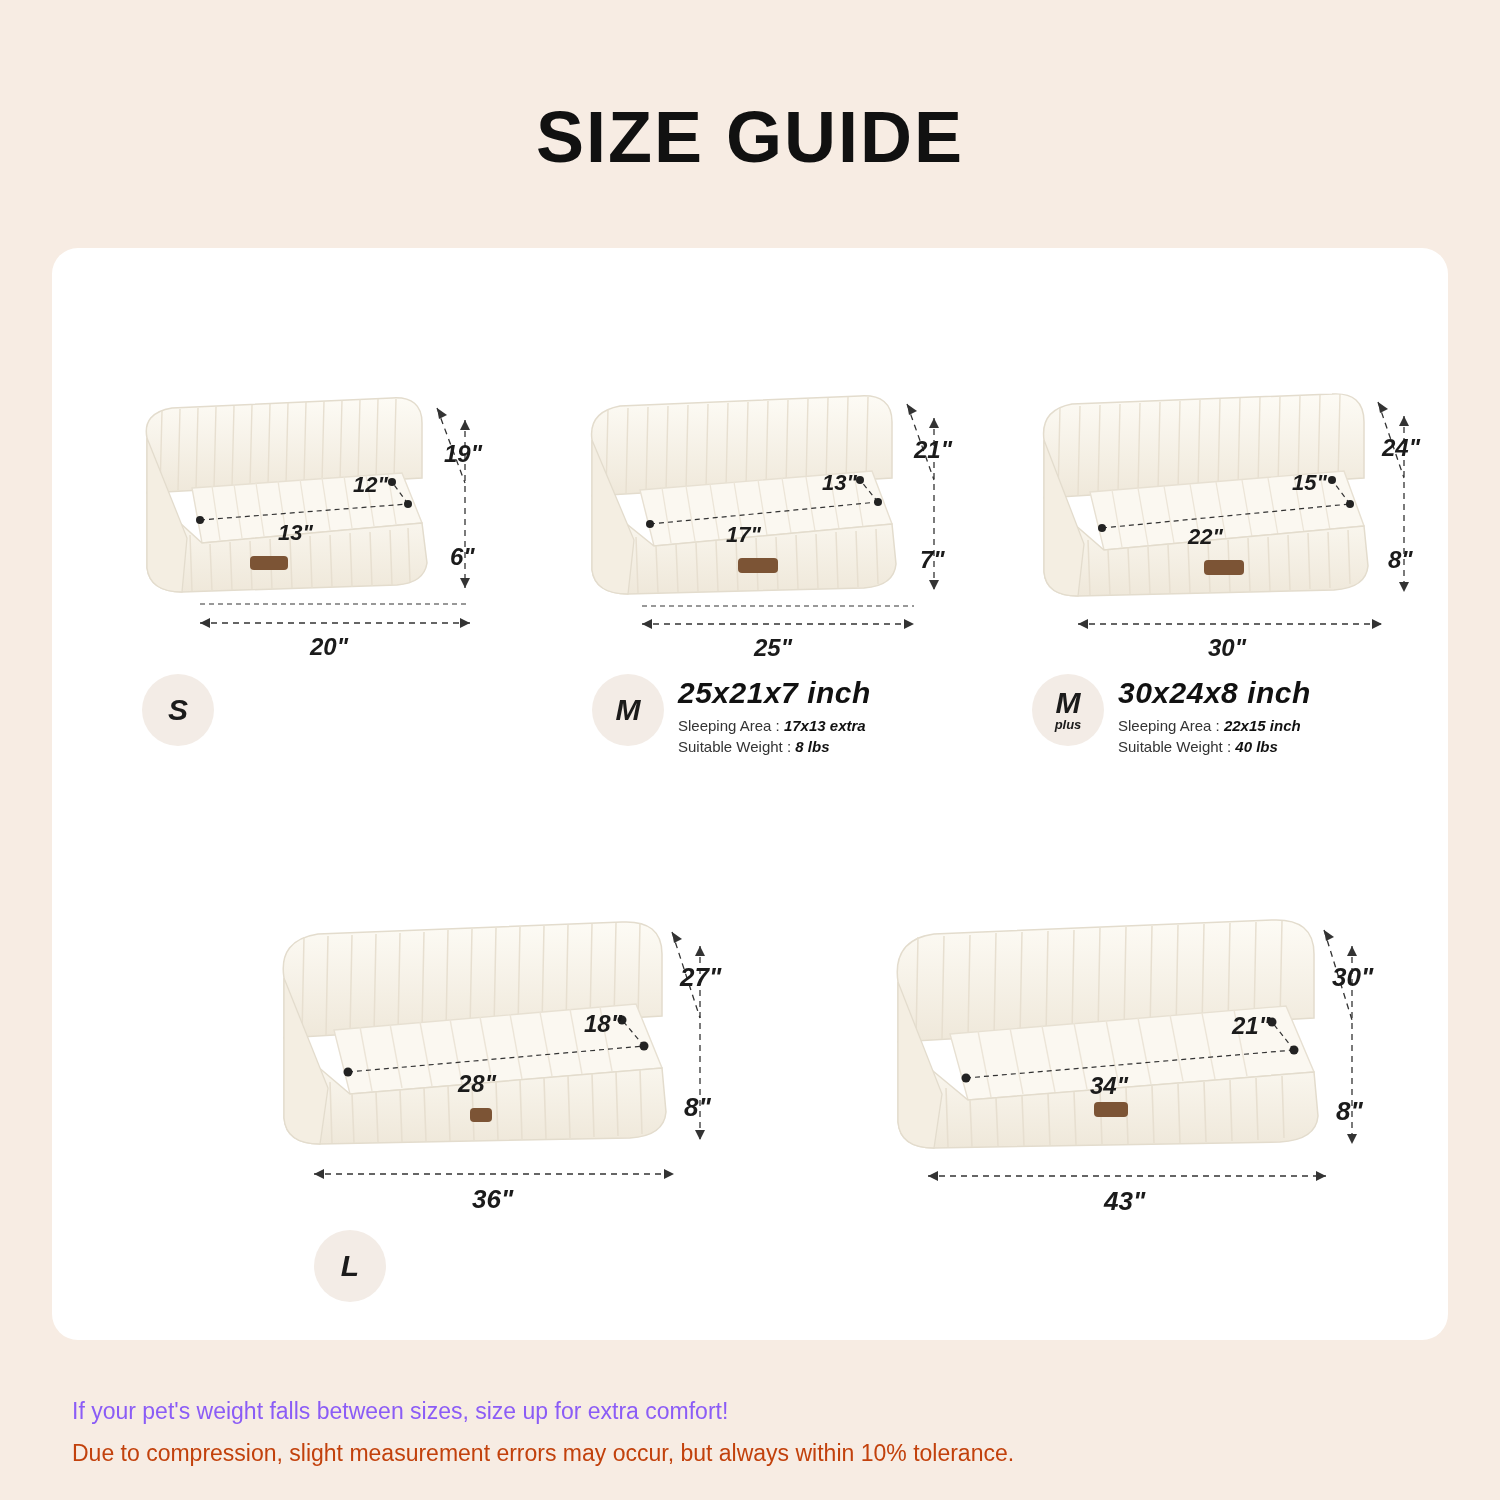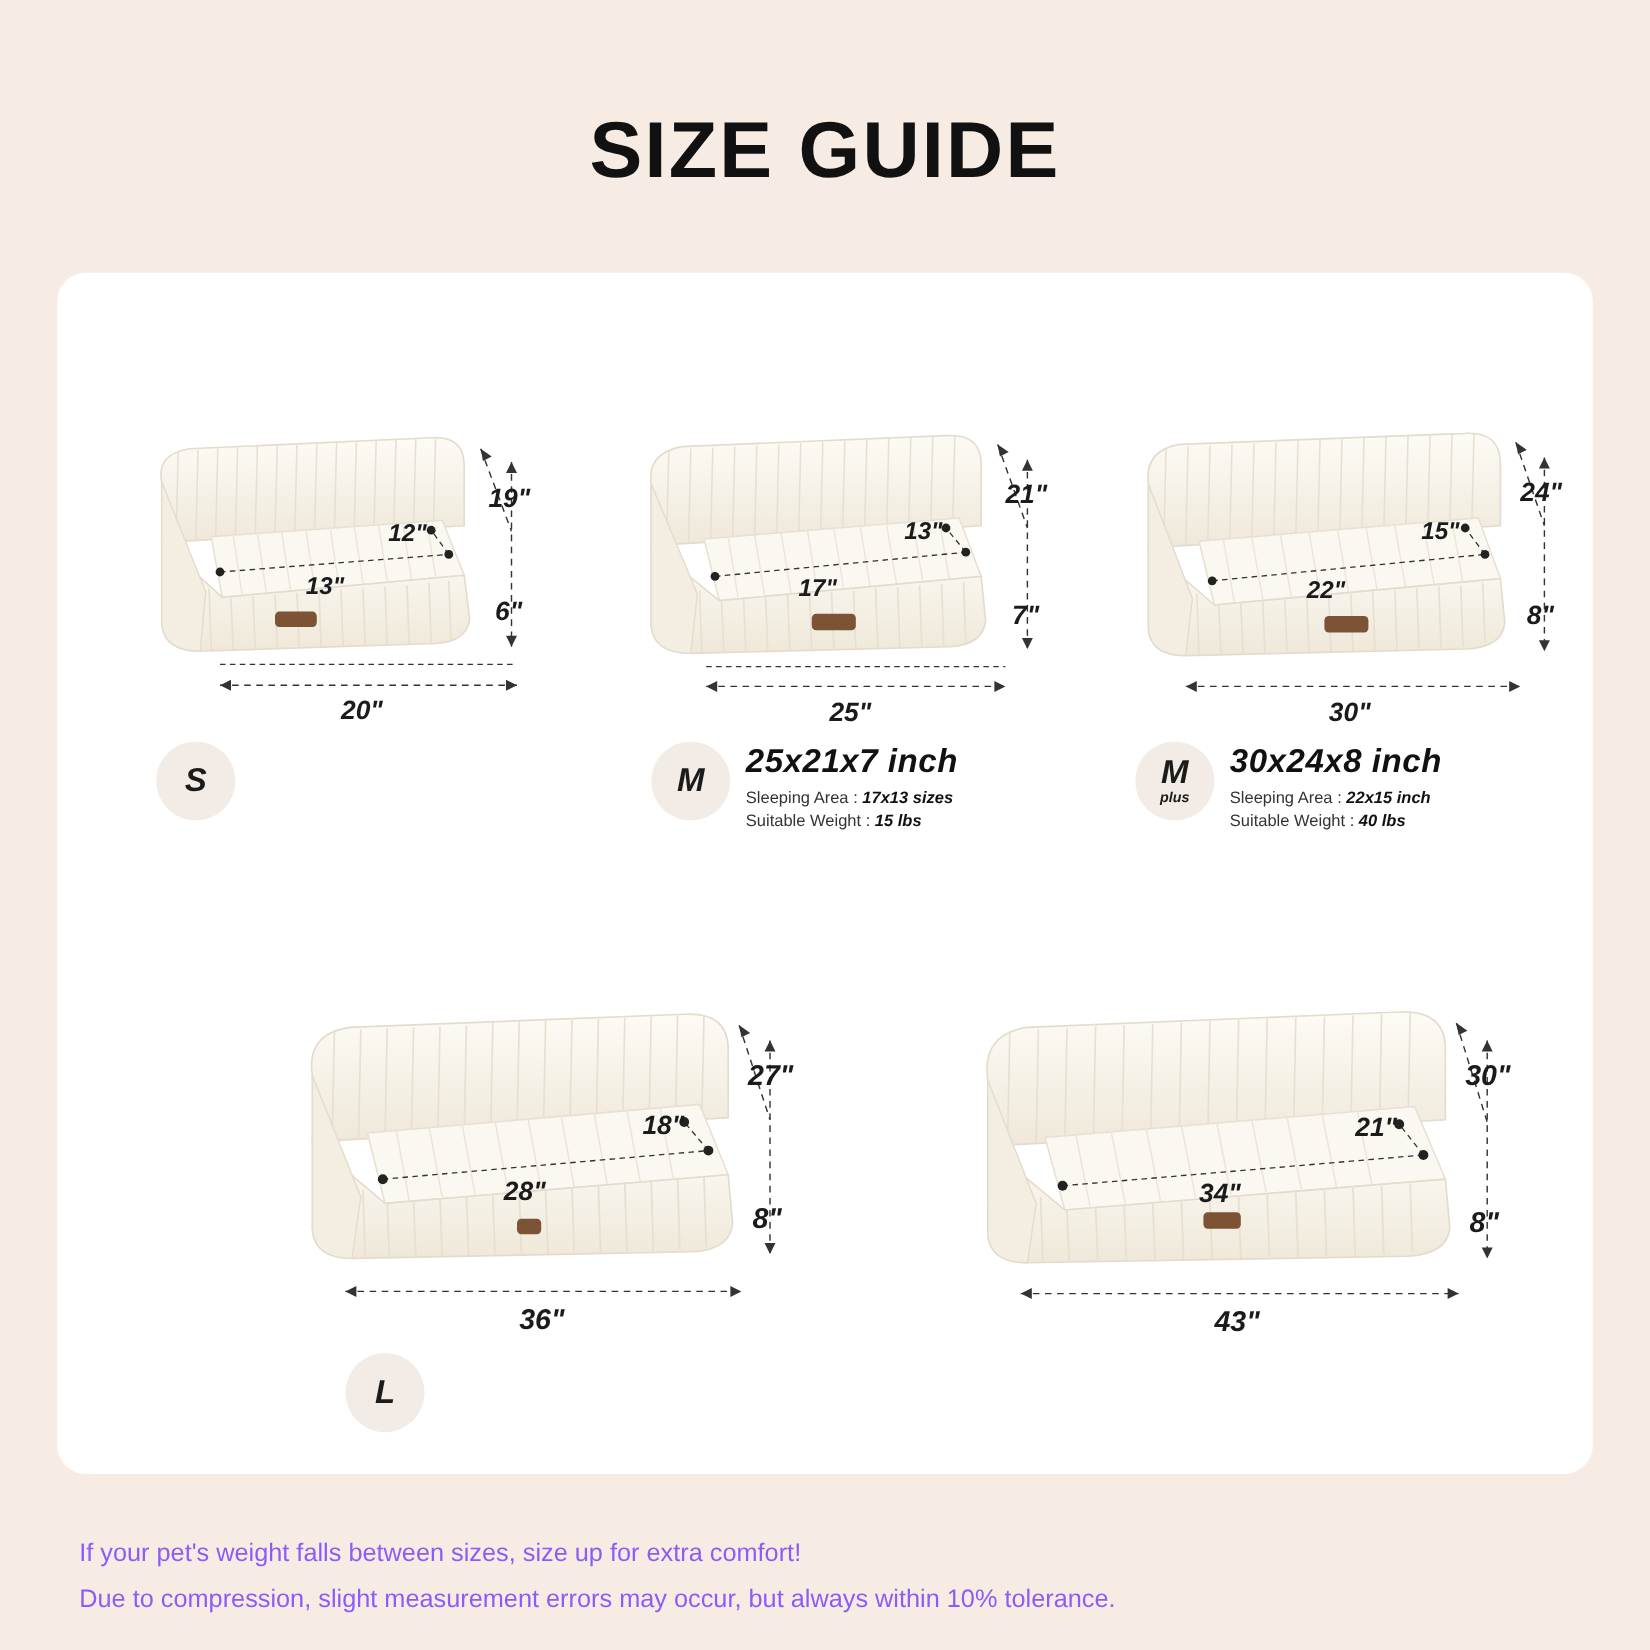--- a/index.html
+++ b/index.html
@@ -45,21 +45,21 @@
     margin-bottom:7px;white-space:nowrap;
   }
   .spec-line{font-size:15px;color:#333;margin-top:4px;white-space:nowrap;}
   .spec-line b{font-style:italic;font-weight:bold;color:#111;}
 
   
   .note1{
     position:absolute;left:72px;top:1398px;font-size:23px;color:#8b5cf6;
   }
   .note2{
-    position:absolute;left:72px;top:1440px;font-size:23px;color:#8b5cf6;
+    position:absolute;left:72px;top:1440px;font-size:23px;color:#c2410c;
   }
 </style>
 </head>
 <body>
 
 <div class="page">
 
   <div class="title">SIZE GUIDE</div>
 
   <div class="card">
@@ -252,25 +252,25 @@
 
       <div class="spec" style="left:50px;top:296px;">
         <div class="badge">
           <span class="big">M</span>
           <span class="sub"></span>
         </div>
         <div class="spec-txt">
           <div class="spec-title">25x21x7 inch</div>
           <div class="spec-line">
             <span>Sleeping Area :</span>
-            <b>17x13 sizes</b>
+            <b>17x13 extra</b>
           </div>
           <div class="spec-line">
             <span>Suitable Weight :</span>
-            <b>15 lbs</b>
+            <b>8 lbs</b>
           </div>
         </div>
       </div>
     </div>
 
     <div class="bedcell" style="position:absolute;left:930px;top:130px;width:440px;height:300px;">
       <svg width="440" height="270" viewBox="0 0 440 270">
         <defs>
           <linearGradient id="gMP" x1="0" y1="0" x2="0" y2="1">
             <stop offset="0%" stop-color="#fdfbf5"></stop>

